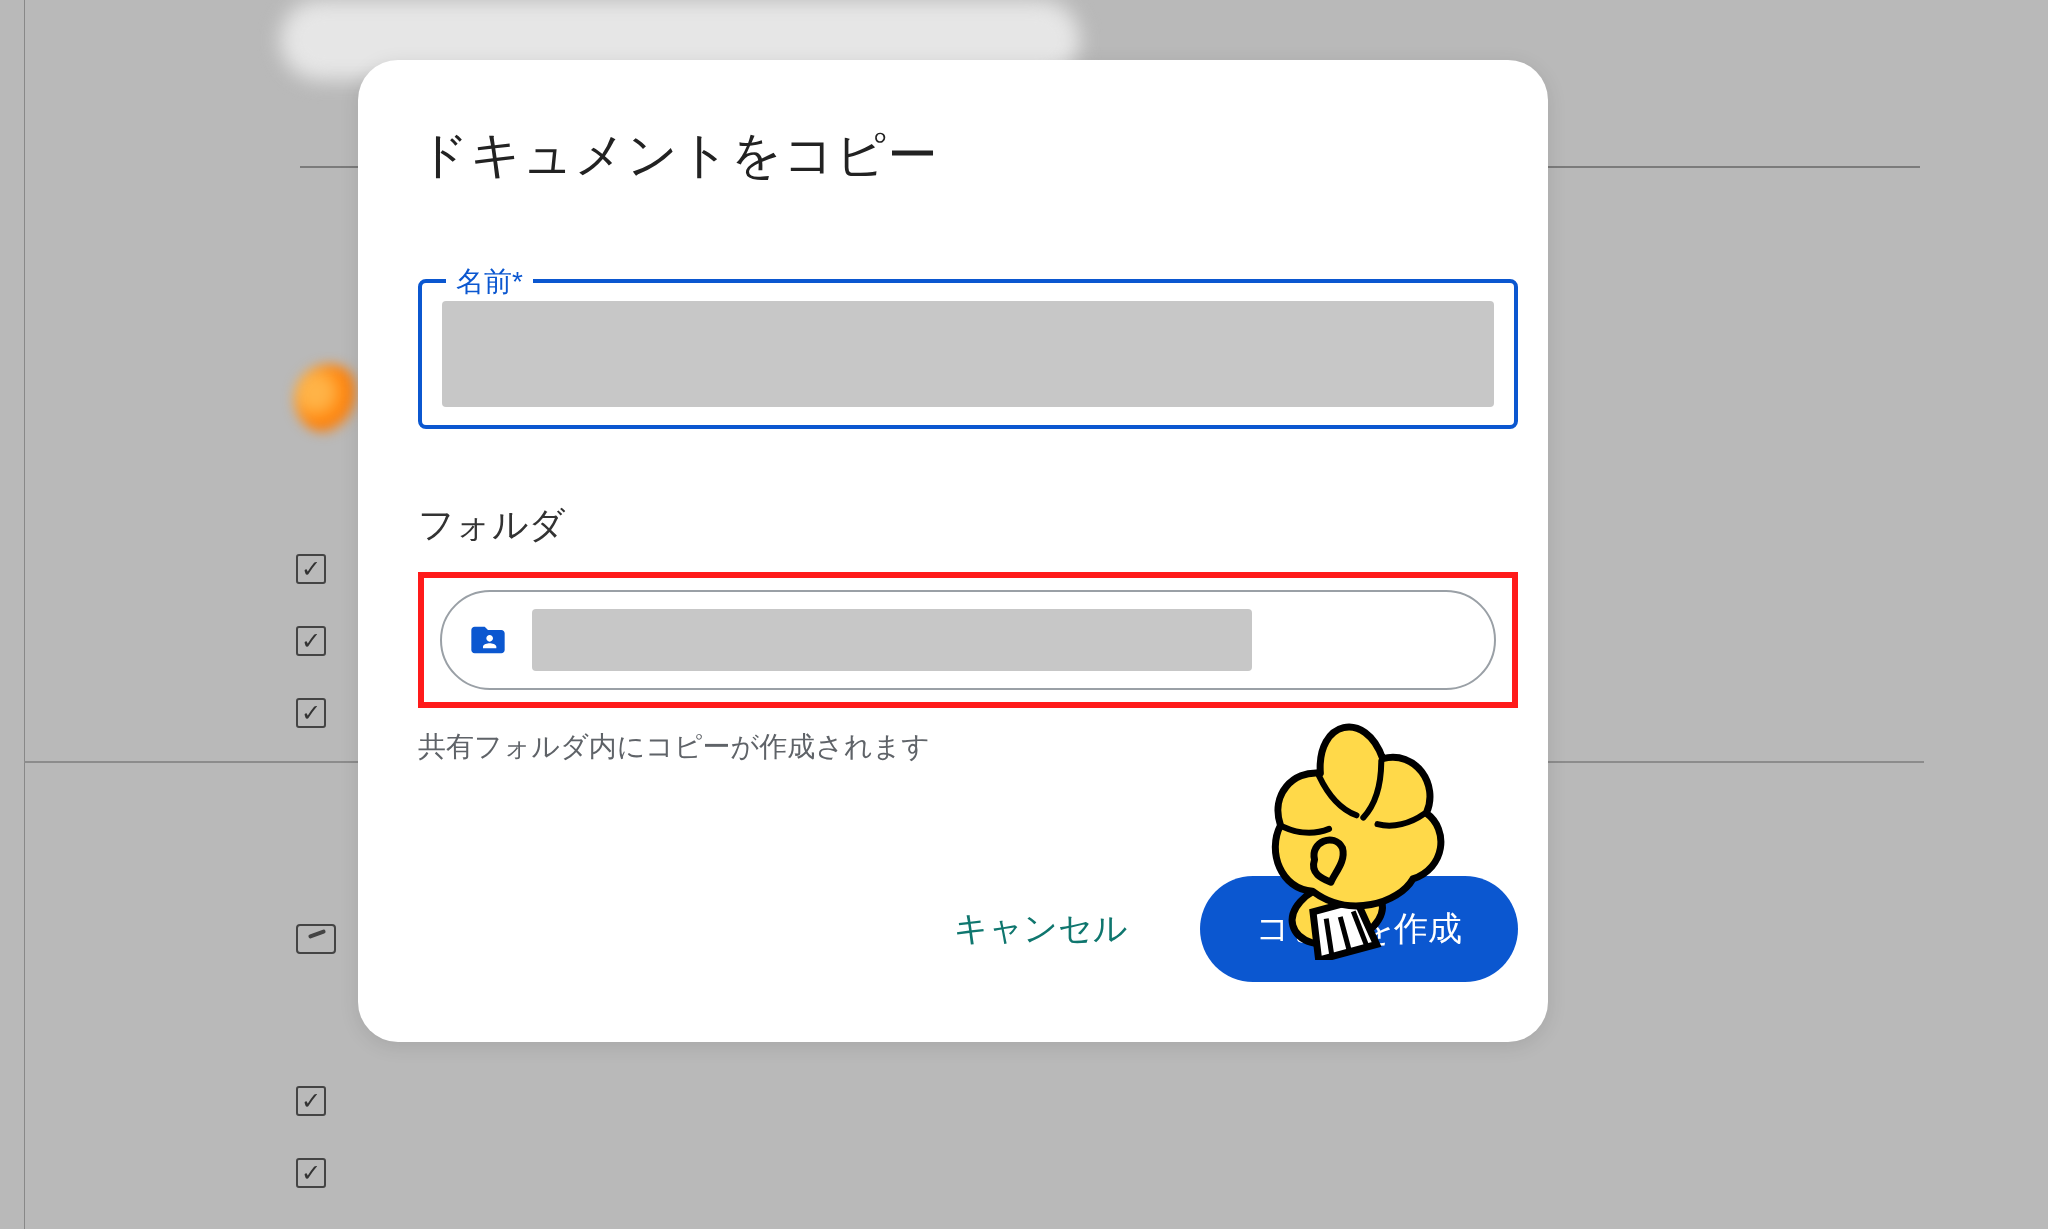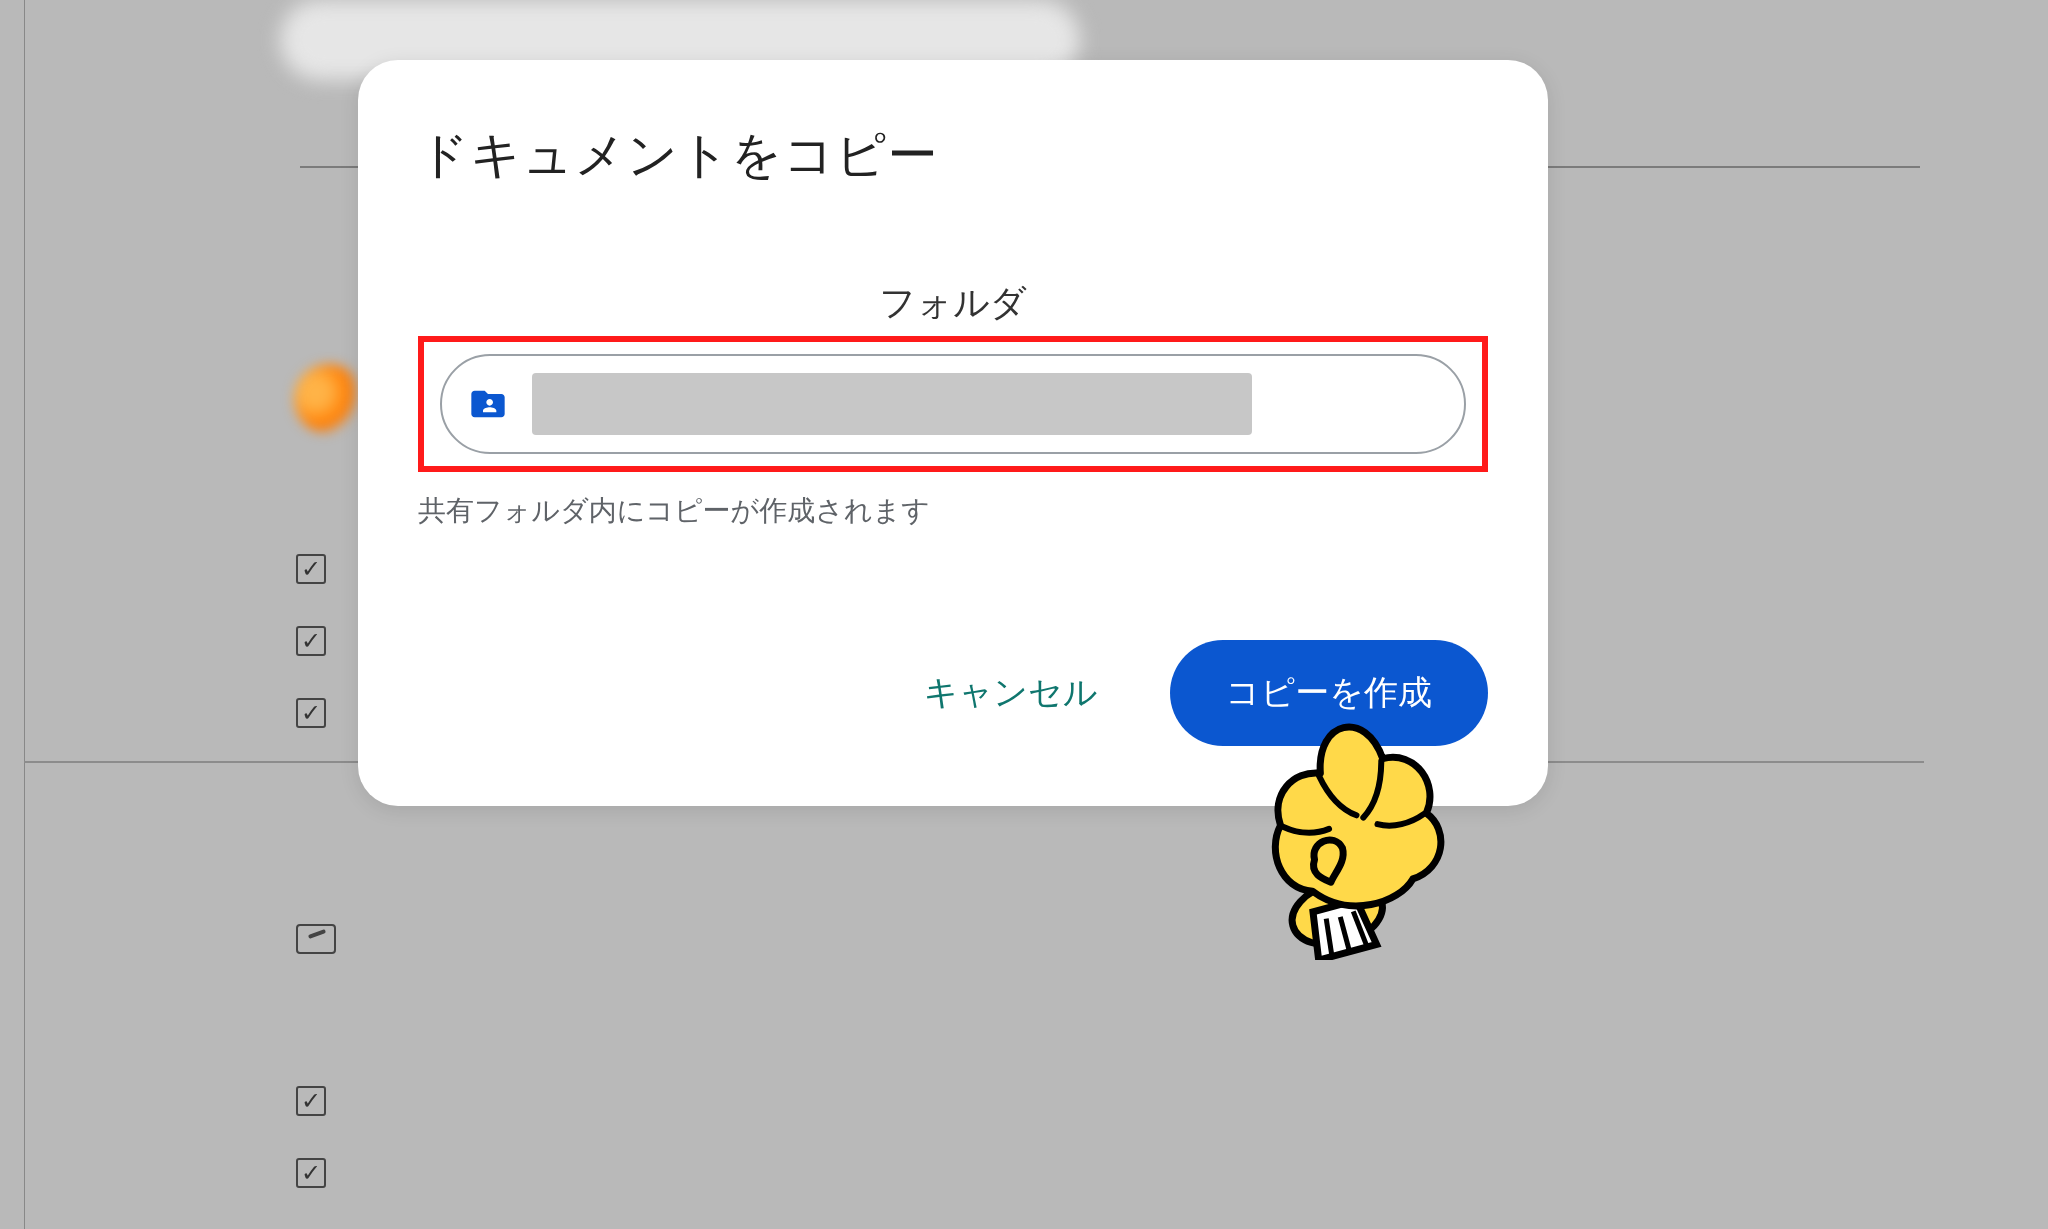--- a/index.html
+++ b/index.html
@@ -93,21 +93,21 @@
       transform: rotate(-20deg);
       border-radius: 2px;
     }
     .dialog {
       position: absolute;
       top: 60px;
       left: 358px;
       width: 1190px;
       background: #fff;
       border-radius: 40px;
-      padding: 62px 60px 60px 60px;
+      padding: 62px 30px 60px 60px;
       box-shadow: 0 4px 20px rgba(0,0,0,0.1);
     }
     .dialog-title {
       font-size: 50px;
       font-weight: 400;
       color: #222;
       letter-spacing: 1px;
       margin-bottom: 90px;
     }
     .name-field {
@@ -136,22 +136,21 @@
       border: none;
       background: #c7c7c7;
       border-radius: 4px;
       font-size: 28px;
       padding: 0 14px;
       outline: none;
     }
     .folder-label {
       font-size: 36px;
       color: #333;
-      margin-bottom: 8px;
-      text-align: center;
+      margin-bottom: 22px;
     }
     .folder-highlight {
       border: 6px solid #ff1a1a;
       padding: 12px 16px;
       margin-bottom: 20px;
       position: relative;
     }
     .folder-chip {
       border: 2px solid #9aa0a6;
       border-radius: 60px;
@@ -223,20 +222,26 @@
 <div class="check-icon c1"></div>
 <div class="check-icon c2"></div>
 <div class="check-icon c3"></div>
 <div class="pencil-box"></div>
 <div class="check-icon c4"></div>
 <div class="check-icon c5"></div>
 
 <div class="dialog">
   <h1 class="dialog-title">ドキュメントをコピー</h1>
 
+  <div class="name-field">
+    <div class="name-label">
+      <span>名前</span><span class="name-req">*</span>
+    </div>
+    <input class="name-input" type="text" value="" style="">
+  </div>
 
   <div class="folder-label">フォルダ</div>
 
   <div class="folder-highlight">
     <div class="folder-chip">
       <svg class="folder-icon-svg" viewBox="0 0 24 24">
         <path fill="#0b57d0" d="M20 6h-8l-2-2H4C2.9 4 2 4.9 2 6v12c0 1.1 0.9 2 2 2h16c1.1 0 2-0.9 2-2V8C22 6.9 21.1 6 20 6z M13 9c1.1 0 2 0.9 2 2s-0.9 2-2 2-2-0.9-2-2 0.9-2 2-2z M17 17H9v-1c0-1.33 2.67-2 4-2s4 0.67 4 2V17z"></path>
       </svg>
       <div class="folder-value"></div>
     </div>

